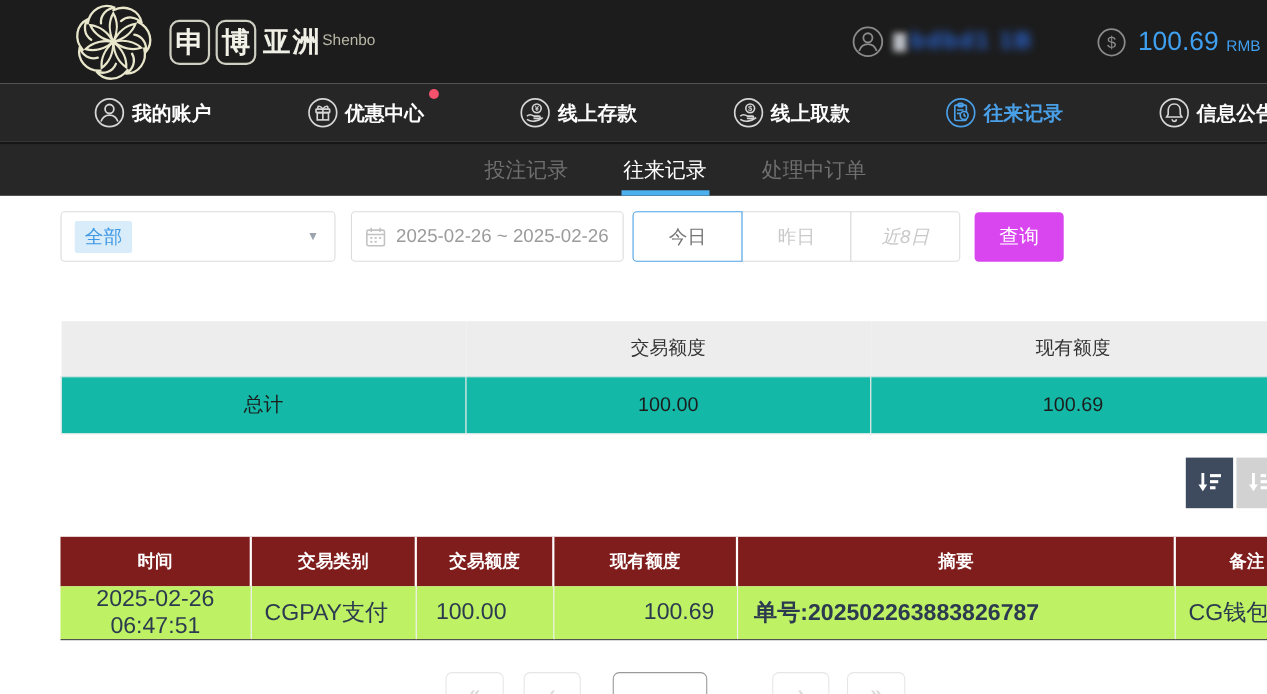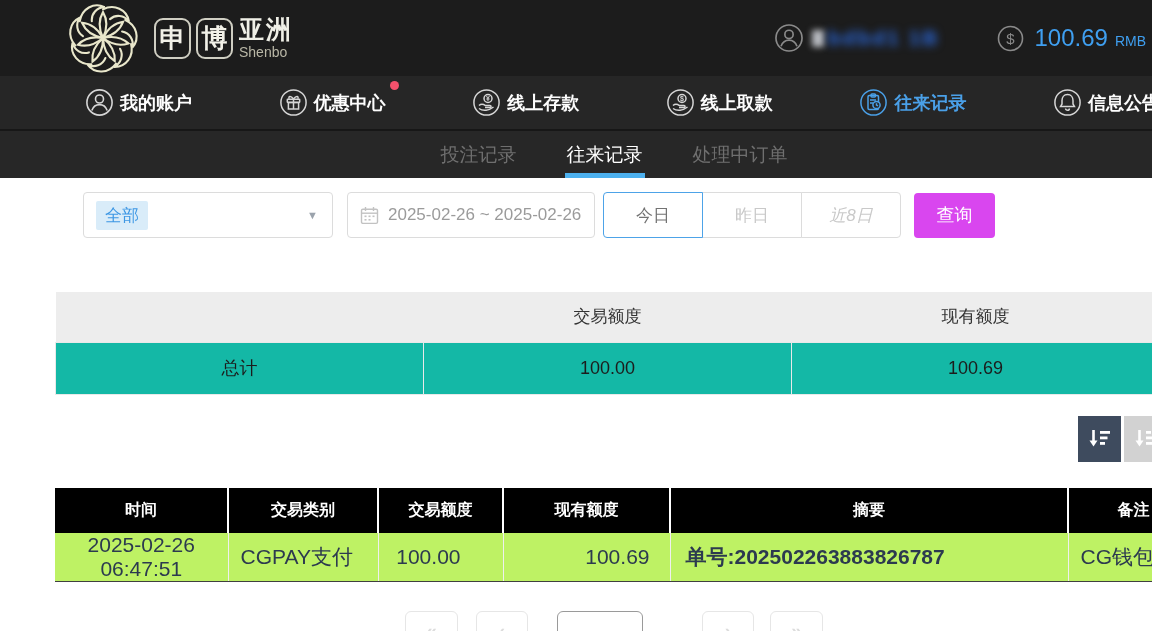--- a/index.html
+++ b/index.html
@@ -6,21 +6,21 @@
   html,body { width:1152px; height:631px; overflow:hidden; background:#fff;
     font-family:"Liberation Sans","DejaVu Sans",sans-serif; }
 
   
   .topbar { height:76px; background:#1c1c1c; display:flex; align-items:center; position:relative; }
   .logo { display:flex; align-items:center; margin-left:57px; }
   .logo-flower { width:92px; height:70px; }
   .logo-char { width:37px; height:41px; border:2px solid #cfcec2; border-radius:9px;
     color:#f2f1e8; font-size:26px; font-weight:bold; display:flex; align-items:center;
     justify-content:center; margin-left:5px; }
-  .logo-right { margin-left:6px; display:flex; flex-direction:column; line-height:1; }
+  .logo-right { margin-left:6px; display:flex; line-height:1; }
   .logo-region { color:#efefe6; font-size:25px; font-weight:bold; letter-spacing:2px; }
   .logo-sub { color:#b9b7a6; font-size:14px; margin-top:3px; }
   .top-right { margin-left:auto; display:flex; align-items:center; margin-right:6px; }
   .user-chip { display:flex; align-items:center; }
   .blur-block { width:12px; height:17px; background:#b9bcc2; filter:blur(3px); margin-left:8px; }
   .blur-name { color:#2b6ae0; font-size:21px; font-weight:bold; letter-spacing:2px;
     filter:blur(4px); margin-left:4px; }
   .balance { display:flex; align-items:center; margin-left:58px; }
   .balance-amt { color:#3f9ff0; font-size:24px; margin-left:10px; }
   .balance-cur { color:#3f9ff0; font-size:14px; margin-left:7px; margin-top:6px; }
@@ -41,21 +41,21 @@
   .subtabs { height:49px; background:#272727; border-top:2px solid #171717; overflow:hidden; }
   .subtabs-inner { width:1228px; height:100%; display:flex; justify-content:center;
     align-items:stretch; gap:46px; }
   .subtab { color:#6f6f6f; font-size:19px; display:flex; align-items:center; position:relative;
     padding:0 2px; cursor:pointer; }
   .subtab.active { color:#ffffff; }
   .subtab.active::after { content:""; position:absolute; left:0; right:0; bottom:0;
     height:5px; background:#4cb0ee; }
 
   
-  .filter-row { display:flex; align-items:center; margin:14px 0 0 83px; }
+  .filter-row { display:flex; align-items:center; margin:14px 0 0 55px; }
   .select-box { width:250px; height:46px; border:1px solid #dcdcdc; border-radius:4px;
     background:#fff; display:flex; align-items:center; position:relative; cursor:pointer; }
   .select-chip { margin-left:12px; background:#d9ecf9; color:#3d97e4; font-size:17px;
     padding:3px 9px; border-radius:2px; }
   .select-caret { position:absolute; right:14px; color:#9ba3ac; font-size:11px; }
   .date-box { width:248px; height:46px; border:1px solid #dcdcdc; border-radius:4px;
     margin-left:14px; display:flex; align-items:center; cursor:pointer; }
   .date-box .cal { width:19px; height:19px; margin-left:12px; color:#c2c2c2; }
   .date-text { color:#9b9b9b; font-size:17px; margin-left:9px; white-space:nowrap; }
   .quick-group { display:flex; margin-left:8px; }
@@ -77,21 +77,21 @@
 
   
   .sort-row { width:1112px; margin:21px 0 0 55px; display:flex; justify-content:flex-end; gap:3px; }
   .sort-btn { width:43px; height:46px; border:none; display:flex; align-items:center;
     justify-content:center; cursor:pointer; }
   .sort-btn.dark { background:#3e4b5e; }
   .sort-btn.light { background:#d2d2d2; }
 
   
   .dtable { width:1143px; margin:26px 0 0 55px; border-collapse:collapse; table-layout:fixed; }
-  .dtable th { background:#000000; color:#fff; font-size:16px; font-weight:bold; height:45px;
+  .dtable th { background:#7f1d1d; color:#fff; font-size:16px; font-weight:bold; height:45px;
     text-align:center; border-left:2px solid #fff;margin-left:36px; }
   .dtable th:first-child { border-left:none; }
   .dtable td { height:46px; font-size:21px; color:#2c3a4f; background:#bef264;
     border-left:1px solid #efefef; border-bottom:1px solid #404040; }
   .dtable td:first-child { border-left:none; }
   .c-time { text-align:center; }
   .c-type { text-align:left; padding-left:12px; }
   .c-amt  { text-align:right; padding-right:42px; }
   .c-bal  { text-align:right; padding-right:20px; }
   .c-sum  { text-align:left; padding-left:15px;font-weight:bold; }

